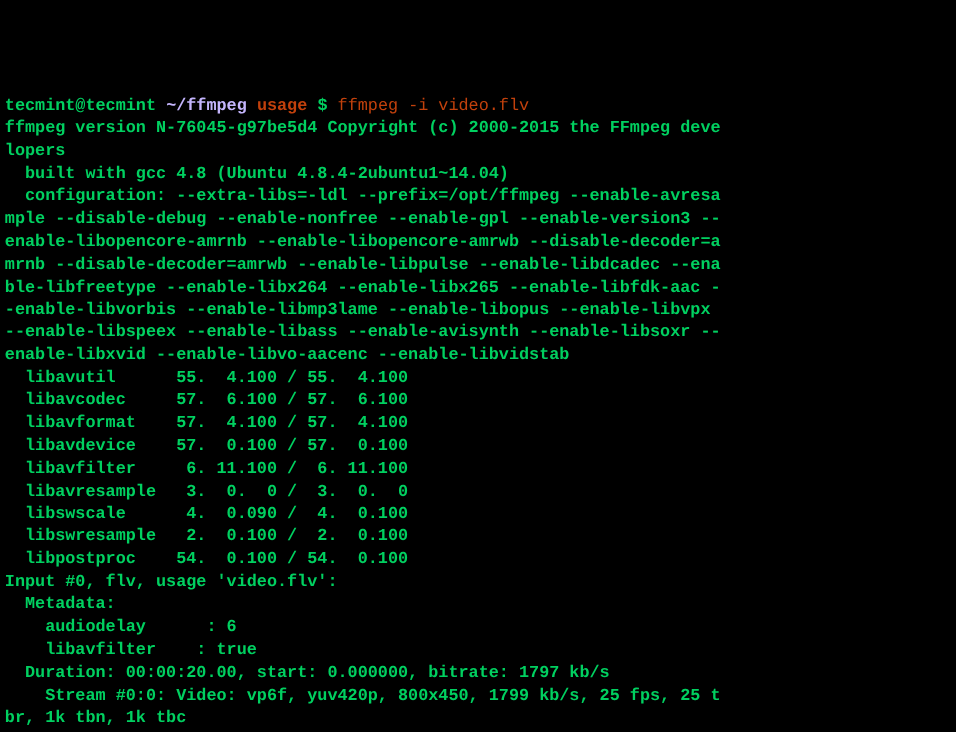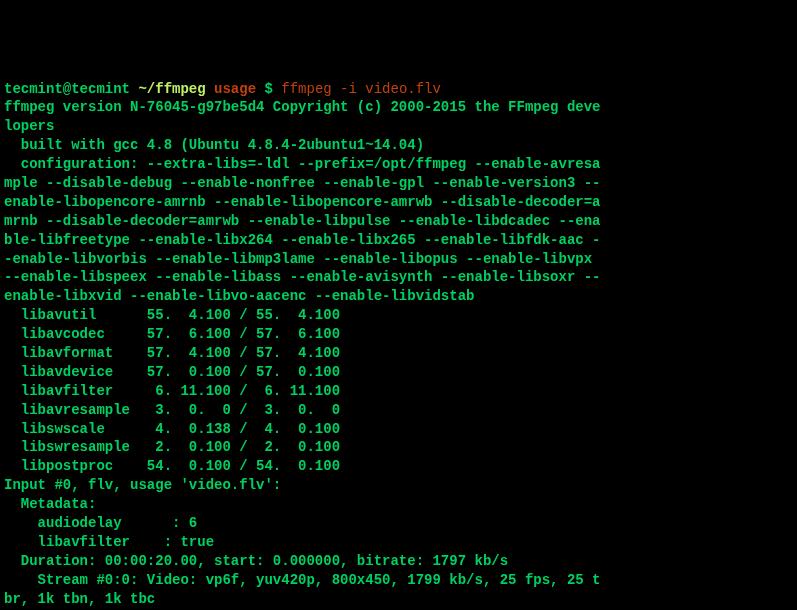--- a/index.html
+++ b/index.html
@@ -8,21 +8,21 @@
       font-family: 'Courier New', monospace;
       font-size: 14px;
       line-height: 1.35;
       padding: 4px;
       width: 797px;
       white-space: pre;
       color: #00d060;
       font-weight: bold;
     }
     .prompt-user { color: #00d060; }
-    .prompt-path { color: #bef264; }
+    .prompt-path { color: #c4b5fd; }
     .prompt-segment { color: #c2410c; }
     .prompt-symbol { color: #00d060; }
     .cmd-text { color: #c2410c; font-weight: normal; }
     .output { color: #00d060; font-weight: bold; margin-top: 28px; }
   </style>
 </head>
 <body>
 
 
 
@@ -37,21 +37,21 @@
 <span class="output">ble-libfreetype --enable-libx264 --enable-libx265 --enable-libfdk-aac -</span>
 <span class="output">-enable-libvorbis --enable-libmp3lame --enable-libopus --enable-libvpx </span>
 <span class="output">--enable-libspeex --enable-libass --enable-avisynth --enable-libsoxr --</span>
 <span class="output">enable-libxvid --enable-libvo-aacenc --enable-libvidstab</span>
 <span class="output">  libavutil      55.  4.100 / 55.  4.100</span>
 <span class="output">  libavcodec     57.  6.100 / 57.  6.100</span>
 <span class="output">  libavformat    57.  4.100 / 57.  4.100</span>
 <span class="output">  libavdevice    57.  0.100 / 57.  0.100</span>
 <span class="output">  libavfilter     6. 11.100 /  6. 11.100</span>
 <span class="output">  libavresample   3.  0.  0 /  3.  0.  0</span>
-<span class="output">  libswscale      4.  0.138 /  4.  0.100</span>
+<span class="output">  libswscale      4.  0.090 /  4.  0.100</span>
 <span class="output">  libswresample   2.  0.100 /  2.  0.100</span>
 <span class="output">  libpostproc    54.  0.100 / 54.  0.100</span>
 <span class="output">Input #0, flv, usage 'video.flv':</span>
 <span class="output">  Metadata:</span>
 <span class="output">    audiodelay      : 6</span>
 <span class="output">    libavfilter    : true</span>
 <span class="output">  Duration: 00:00:20.00, start: 0.000000, bitrate: 1797 kb/s</span>
 <span class="output">    Stream #0:0: Video: vp6f, yuv420p, 800x450, 1799 kb/s, 25 fps, 25 t</span>
 <span class="output">br, 1k tbn, 1k tbc</span>
 <span class="output">    Stream #0:1: Audio: mp3, 44100 Hz, stereo, s16p, 131 kb/s</span>

